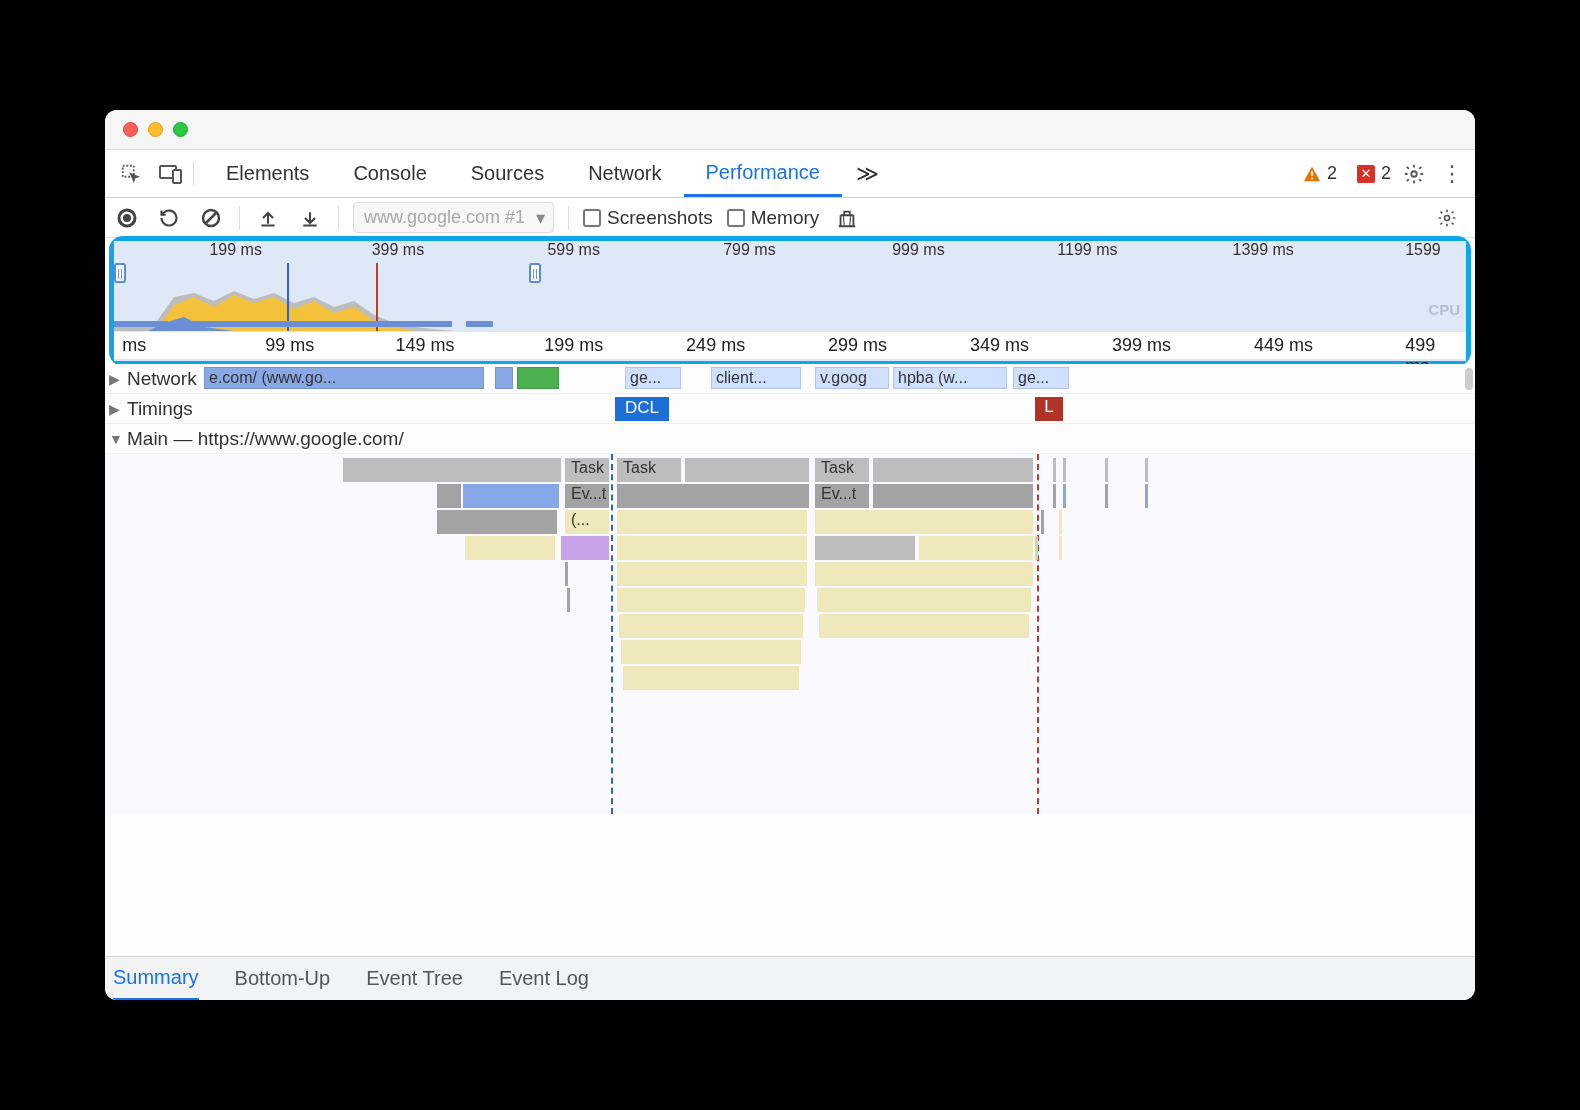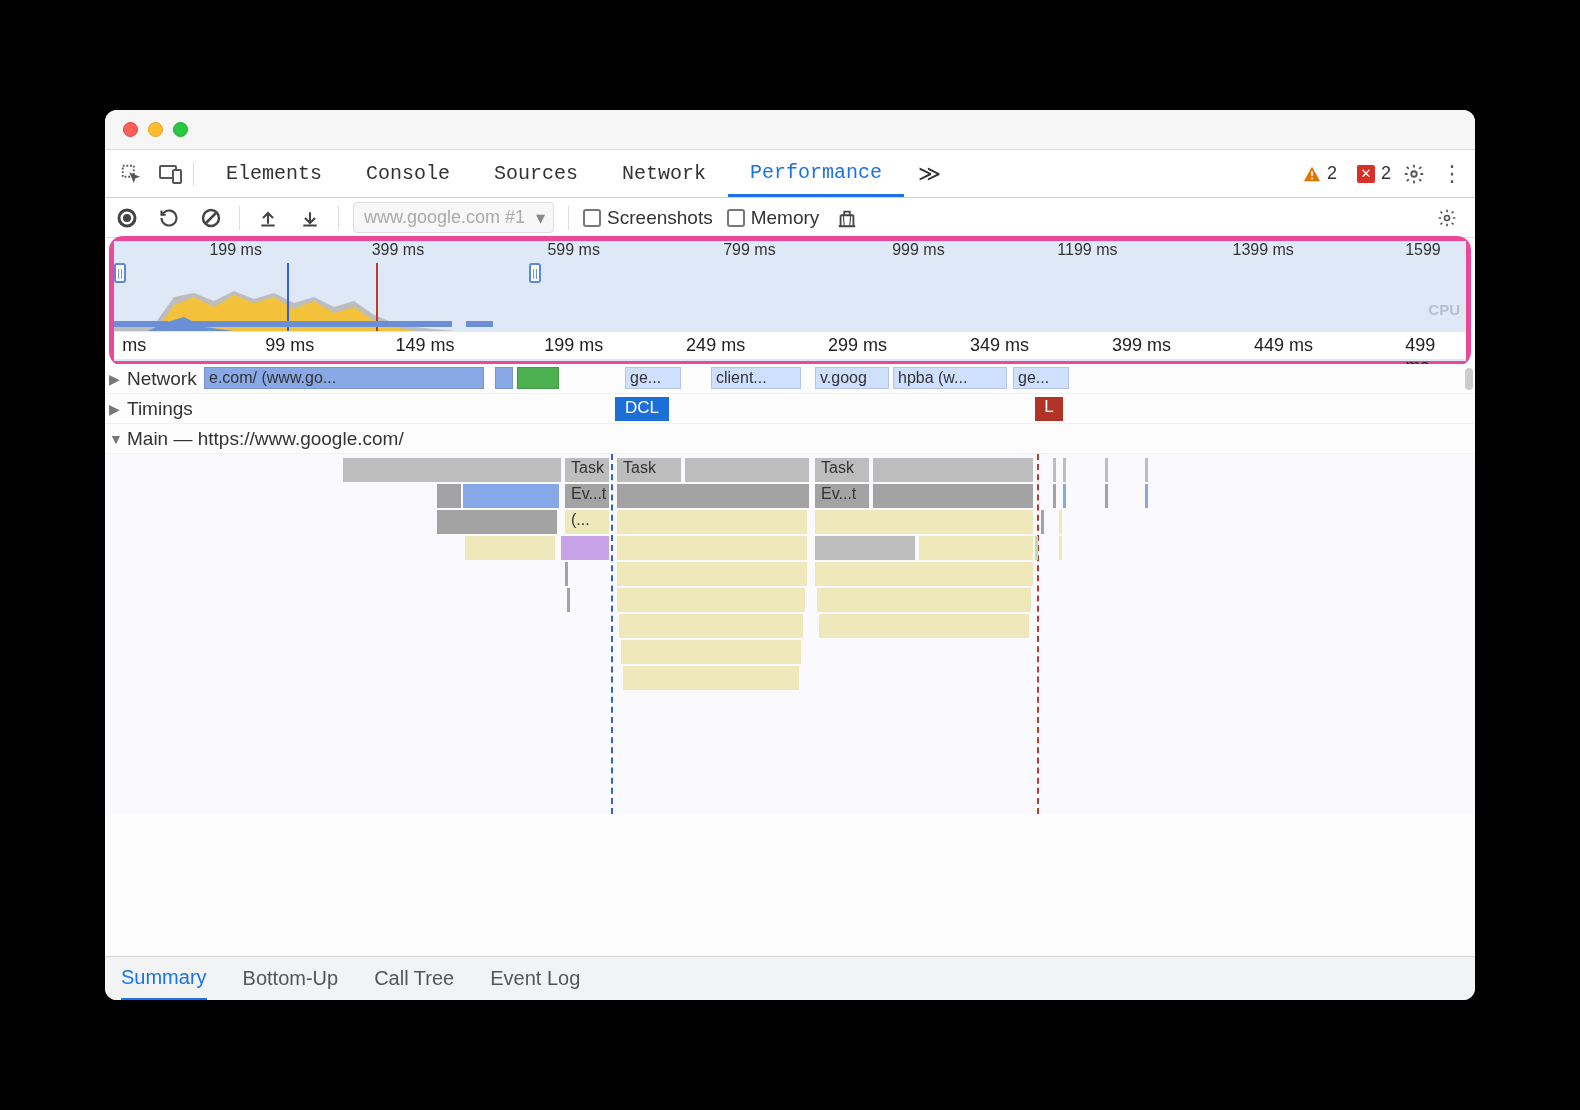--- a/index.html
+++ b/index.html
@@ -42,21 +42,21 @@
 .tabbar {
   height: 48px;
   border-bottom: 1px solid #d0d0d0;
   display:flex;
   align-items:center;
   padding: 0 8px;
   gap: 4px;
 }
 .tabbar .iconbtn { width:36px; height:36px; display:flex; align-items:center; justify-content:center; color:#5a5a5a; cursor:pointer; }
 .tabs { display:flex; gap: 0; align-items:stretch; height:100%; margin-left:6px; }
-.tab { padding: 0 22px; display:flex; align-items:center; font-size:20px; color:#333;font-family:Liberation Mono, monospace; }
+.tab { padding: 0 22px; display:flex; align-items:center; font-size:20px; color:#333; }
 .tab.active { color:#1a73e8; border-bottom:3px solid #1a73e8; }
 .more { font-size:22px; color:#333; padding:0 10px; }
 .spacer { flex:1; }
 .badge { display:flex; align-items:center; gap:6px; font-size:18px; padding:0 8px; }
 .warn-tri { width:18px; height:18px; }
 .err-sq { width:18px; height:18px; background:#d93025; color:#fff; font-size:13px; display:flex; align-items:center; justify-content:center; border-radius:2px; }
 .gear, .kebab { width:30px; text-align:center; font-size:22px; color:#555; }
 
 .toolbar2 {
   height: 40px;
@@ -68,21 +68,21 @@
 }
 .toolbar2 .tb { width:28px; height:28px; display:flex; align-items:center; justify-content:center; color:#5a5a5a; }
 .sep { width:1px; height:24px; background:#ddd; }
 .recsel { flex:0 0 auto; background:#f7f7f7; border:1px solid #ddd; padding:4px 28px 4px 10px; color:#aaa; font-size:18px; border-radius:4px; position:relative; }
 .recsel::after { content:"▾"; position:absolute; right:8px; color:#888; }
 .chk { display:flex; align-items:center; gap:6px; font-size:19px; }
 .chkbox { width:18px; height:18px; border:2px solid #777; border-radius:3px; }
 
 
 .highlight-wrap {
-  border: 5px solid #ec4899;
+  border: 5px solid #0ea5e9;
   border-radius: 14px;
   margin: -2px 4px -2px 4px;
 }
 .overview {
   height: 120px;
   position:relative;
   background: #dfe8f6;
 }
 .ov-ruler { height:22px; display:flex; font-size:16px; color:#333; position:relative; }
 .ov-ruler span { position:absolute; transform:translateX(-50%); }
@@ -130,21 +130,21 @@
 .fb { position:absolute; height:24px; font-size:16px; padding:1px 6px; overflow:hidden; white-space:nowrap; color:#333; }
 .c-gray { background:#bdbdbd; }
 .c-yellow { background:#a3a3a3; }
 .c-blue { background:#87a8e8; }
 .c-beige { background:#eee8ba; }
 .c-purple { background:#c9a3e8; }
 .c-green { background:#b4e2b4; }
 .thin { position:absolute; width:3px; height:24px; }
 
 
-.bottom-tabs { height:44px; border-top:1px solid #d5d5d5; background:#f1f3f4; display:flex; align-items:center; gap:36px; padding:0 16px; font-size:20px; }
+.bottom-tabs { height:44px; border-top:1px solid #d5d5d5; background:#f1f3f4; display:flex; align-items:center; gap:36px; padding:0 8px; font-size:20px; }
 .btab { color:#555; padding: 9px 0; }
 .btab.active { color:#1a73e8; border-bottom:3px solid #1a73e8; }
 
 .scrollhint { position:absolute; right:2px; width:8px; height:22px; background:#ccc; border-radius:4px; }
 
 svg { display:block; }
 </style>
 </head>
 <body>
 
@@ -376,17 +376,17 @@
           <div class="thin c-yellow" style="left: 462px; top: 130px;"></div>
           <div class="thin c-beige" style="left: 954px; top: 52px;"></div>
           <div class="thin c-beige" style="left: 954px; top: 78px;"></div>
         </div>
     </div>
   </div>
 
   <div class="bottom-tabs">
     <div class="btab active">Summary</div>
     <div class="btab">Bottom-Up</div>
-    <div class="btab">Call Tree</div>
+    <div class="btab">Event Tree</div>
     <div class="btab">Event Log</div>
   </div>
 
 </div>
 
 </body></html>

